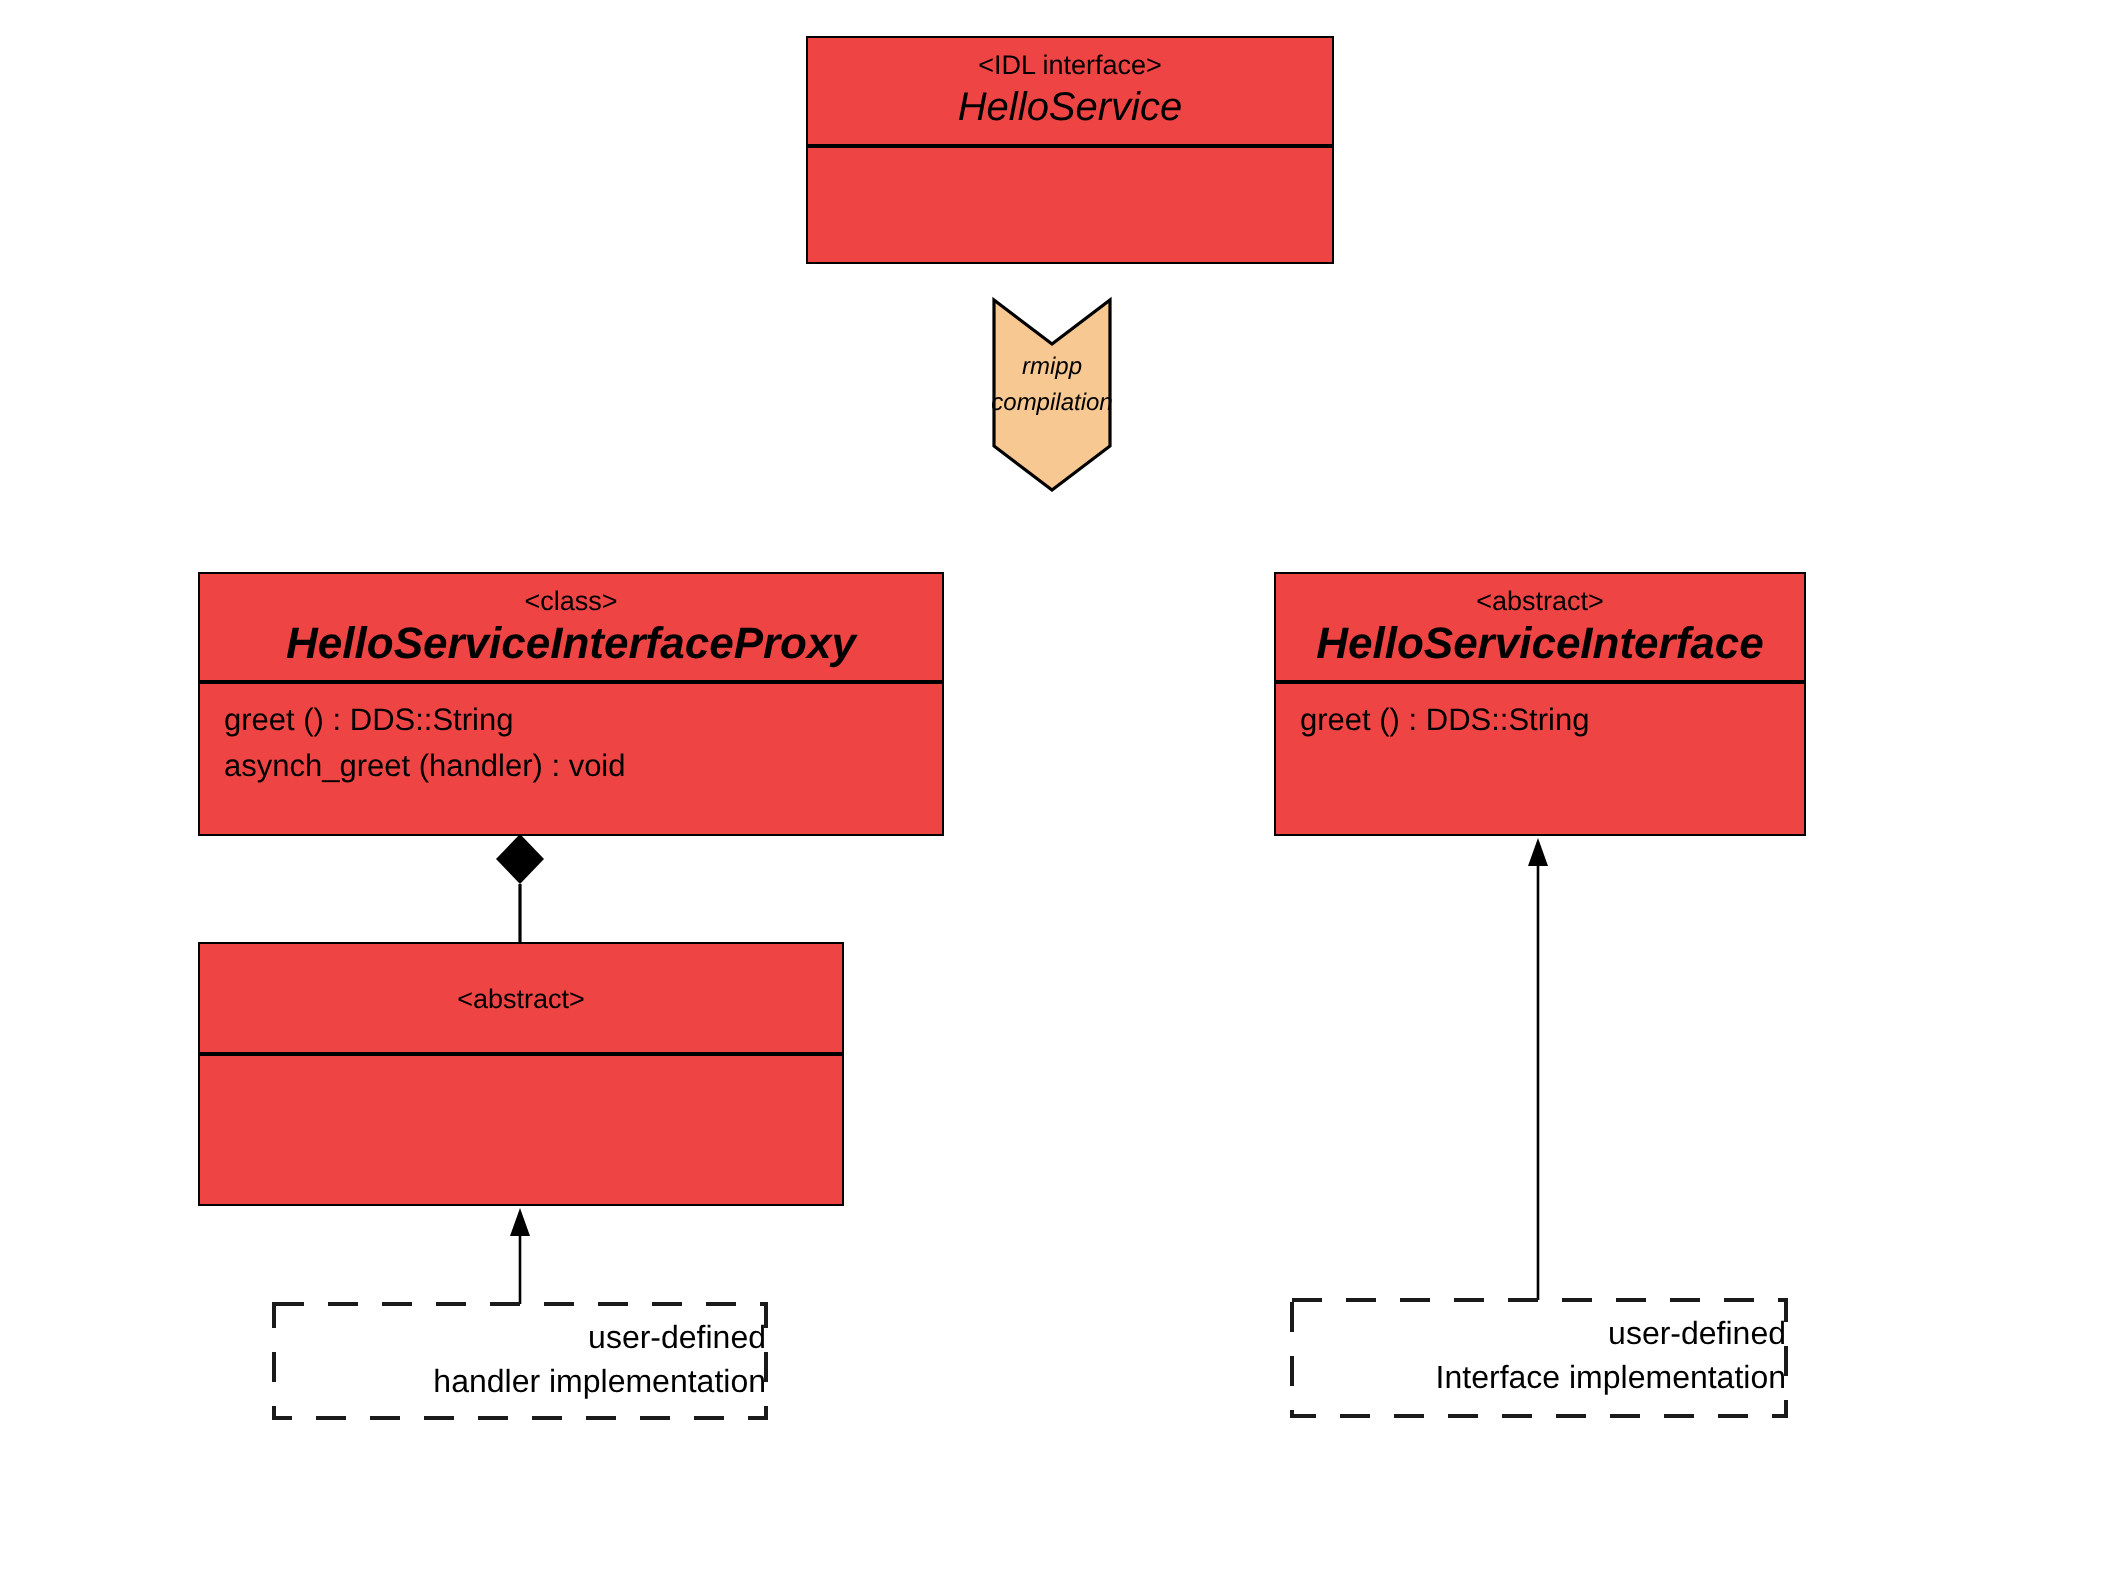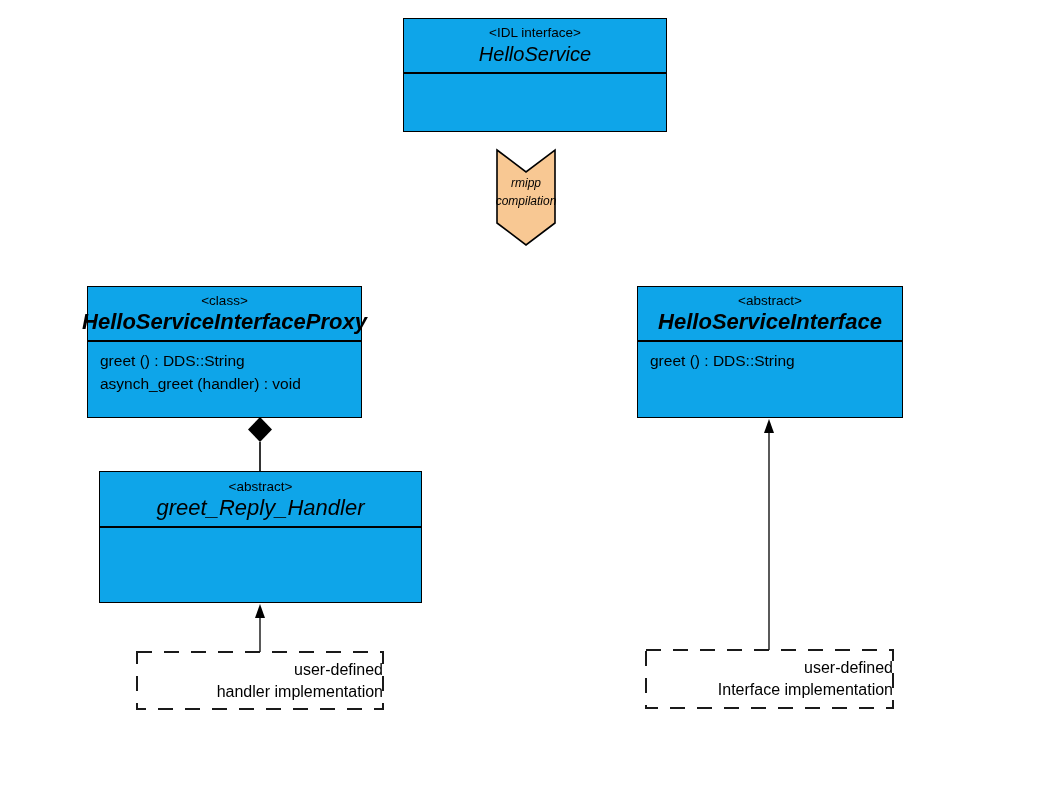--- a/index.html
+++ b/index.html
@@ -15,21 +15,21 @@
   }
   #connector-layer {
     position: absolute;
     left: 0; top: 0;
     width: 1059px; height: 795px;
     z-index: 1;
   }
   .uml-box {
     position: absolute;
     border: 1.5px solid #000000;
-    background: #0ea5e9;
+    background: #ef4444;
     z-index: 2;
     display: flex;
     flex-direction: column;
   }
   .uml-header {
     border-bottom: 2px solid #000000;
     display: flex;
     flex-direction: column;
     align-items: center;
     justify-content: center;
@@ -109,35 +109,34 @@
       <div class="stereotype">&lt;IDL interface&gt;</div>
       <div class="class-name">HelloService</div>
     </div>
   </div>
 
   <div class="chevron-label">
     <div>rmipp</div>
     <div>compilation</div>
   </div>
 
-  <div class="uml-box" style="left:87px; top:286px; width:275px; height:132px;">
+  <div class="uml-box" style="left:99px; top:286px; width:373px; height:132px;">
     <div class="uml-header" style="height:55px;">
       <div class="stereotype">&lt;class&gt;</div>
       <div class="class-name bold">HelloServiceInterfaceProxy</div>
     </div>
     <div class="uml-body">
       <div>greet () : DDS::String</div>
       <div>asynch_greet (handler) : void</div>
     </div>
   </div>
 
   <div class="uml-box" style="left:99px; top:471px; width:323px; height:132px;">
     <div class="uml-header" style="height:56px;">
       <div class="stereotype">&lt;abstract&gt;</div>
-      <div class="class-name big">greet_Reply_Handler</div>
     </div>
   </div>
 
   <div class="uml-box" style="left:637px; top:286px; width:266px; height:132px;">
     <div class="uml-header" style="height:55px;">
       <div class="stereotype">&lt;abstract&gt;</div>
       <div class="class-name bold">HelloServiceInterface</div>
     </div>
     <div class="uml-body">
       <div>greet () : DDS::String</div>

